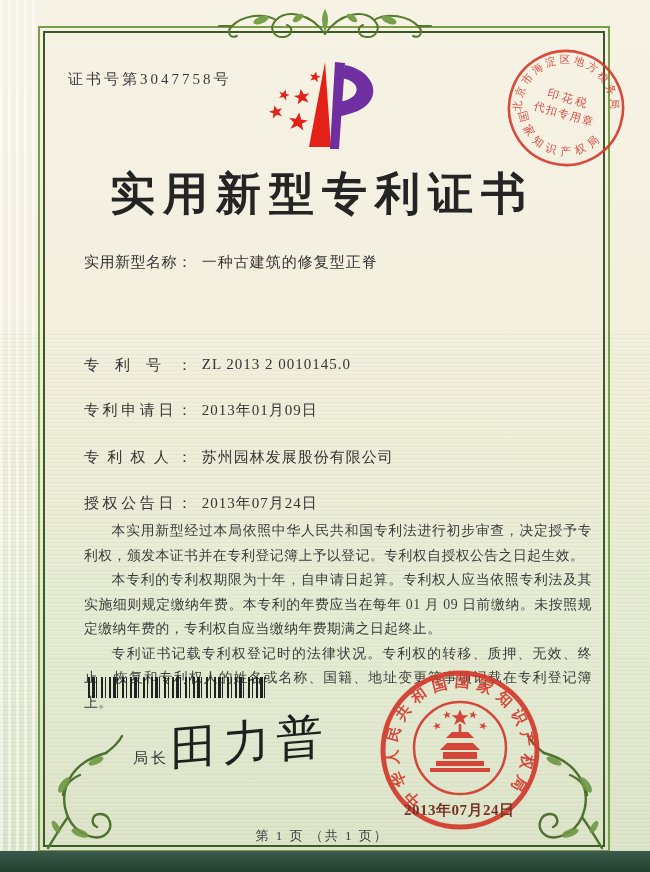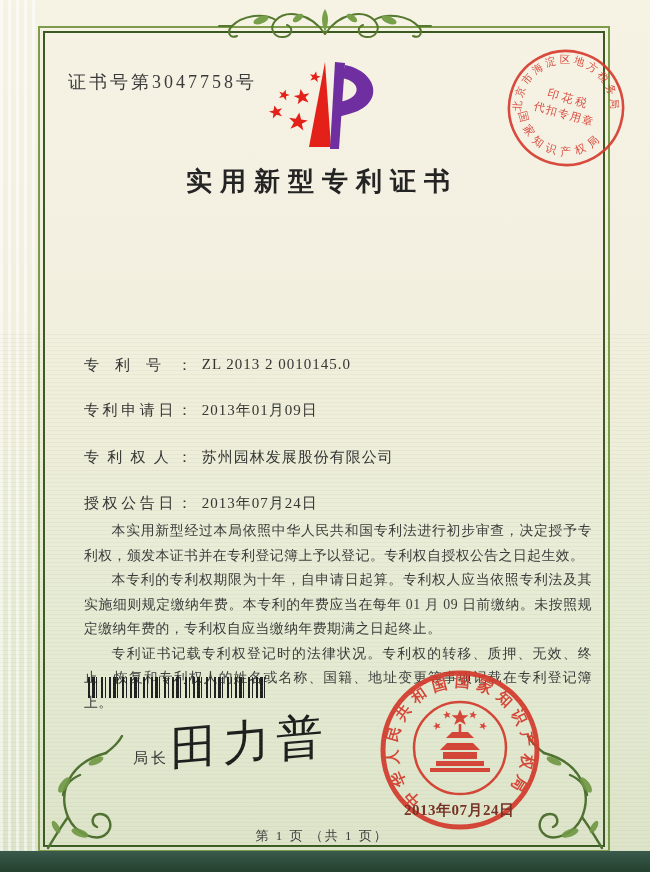--- a/index.html
+++ b/index.html
@@ -31,27 +31,27 @@
   .frame-inner{
     position:absolute;inset:3px;
     border:2px solid #3b5a22;
   }
   .bottom-band{
     position:absolute;left:0;right:0;bottom:0;height:21px;
     background:linear-gradient(180deg,#3a5a4b,#24402f);
   }
   .cert-no{
     position:absolute;left:68px;top:70px;
-    font-size:18px;letter-spacing:3px;color:#3b3b3b;
+    font-size:15px;letter-spacing:3px;color:#3b3b3b;
   }
   .logo{position:absolute;left:265px;top:52px;}
   .tax-stamp{position:absolute;left:498px;top:40px;transform:rotate(16deg);opacity:.9;}
   .title{
     position:absolute;left:38px;top:164px;width:568px;
-    text-align:center;font-size:26px;font-weight:bold;
+    text-align:center;font-size:45px;font-weight:bold;
     letter-spacing:8px;color:#242424;
   }
   .field{
     position:absolute;left:84px;width:500px;
     font-size:15px;color:#333;white-space:nowrap;
   }
   .f-label{
     display:inline-block;width:108px;text-align-last:justify;
     color:#333;vertical-align:top;
   }
@@ -179,20 +179,24 @@
     </text>
     <text font-size="11" fill="#d5392c" letter-spacing="5">
       <textPath href="#taxBottom" startOffset="4%">国家知识产权局</textPath>
     </text>
     <text x="68" y="62" text-anchor="middle" font-size="11.5" letter-spacing="3" fill="#d5392c">印花税</text>
     <text x="68" y="78" text-anchor="middle" font-size="11" letter-spacing="1.5" fill="#d5392c">代扣专用章</text>
   </svg>
 
   <div class="title">实用新型专利证书</div>
 
+  <div class="field" style="top:253px">
+    <span class="f-label">实用新型名称：</span>
+    <span class="f-value">一种古建筑的修复型正脊</span>
+  </div>
   <div class="field" style="top:356px">
     <span class="f-label">专利号：</span>
     <span class="f-value">ZL 2013 2 0010145.0</span>
   </div>
   <div class="field" style="top:401px">
     <span class="f-label">专利申请日：</span>
     <span class="f-value">2013年01月09日</span>
   </div>
   <div class="field" style="top:448px">
     <span class="f-label">专利权人：</span>

